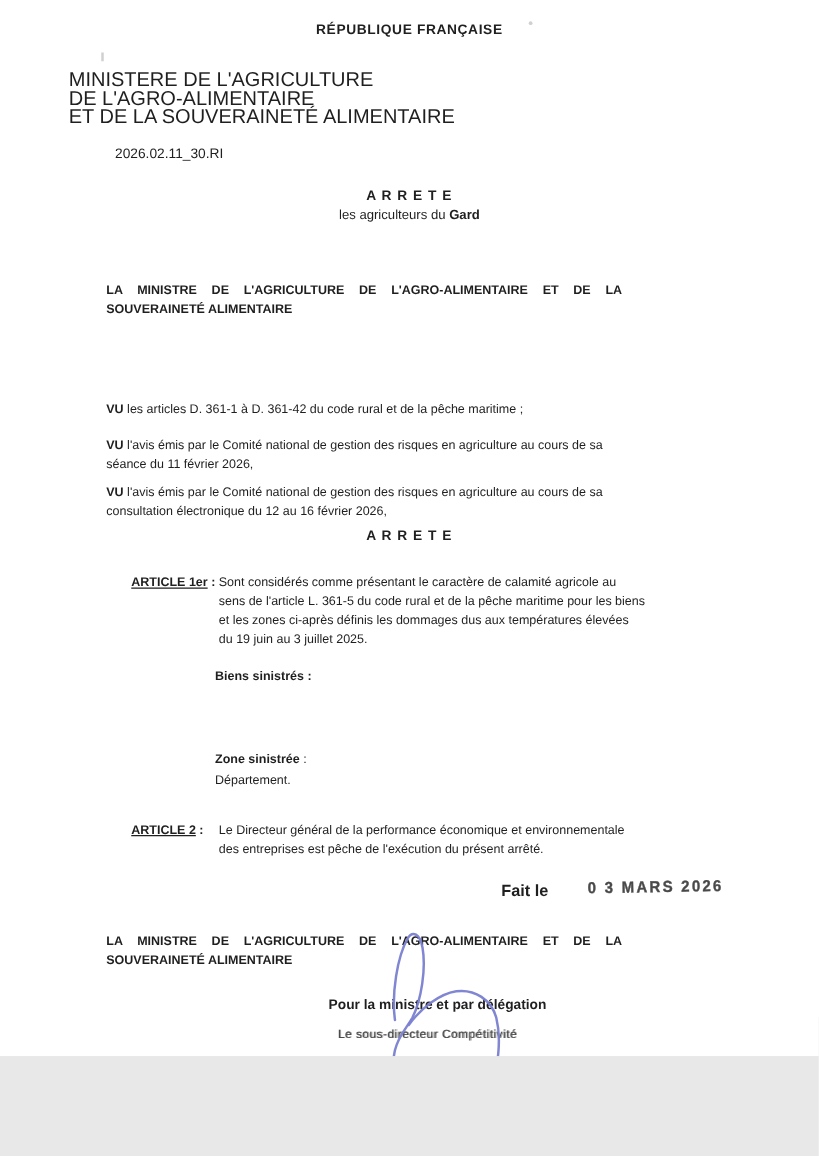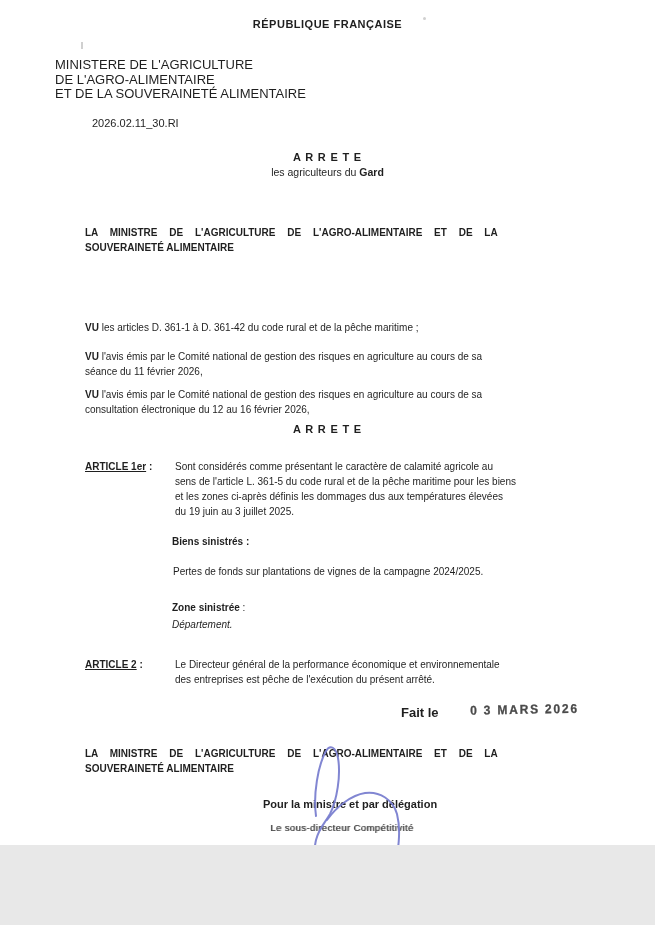--- a/index.html
+++ b/index.html
@@ -3,43 +3,43 @@
 <meta charset="utf-8">
 <style>
   html,body{margin:0;padding:0;background:#e8e8e8;}
   .page{
     position:relative;width:655px;height:845px;background:#ffffff;
     font-family:"Liberation Sans",sans-serif;font-size:10px;color:#1f1f1f;
     line-height:15px;overflow:hidden;margin:0 auto;padding-left:24px;
   }
   .abs{position:absolute;}
   .b{font-weight:bold;}
-  .u{text-decoration:underline;}
+  .u{text-decoration:underline;margin-left:20px;}
   .prel{white-space:pre-line;}
   .jc{text-align:justify;}
   .wsw{word-spacing:9px;}
   .republique{top:17px;left:0;width:655px;font-weight:bold;font-size:11px;letter-spacing:.5px;text-align:center;}
-  .ministry{top:58px;left:55px;font-size:13px;line-height:14.5px;}
+  .ministry{top:58px;left:55px;font-size:16px;line-height:14.5px;}
   .refnum{top:116px;left:92px;font-size:11px;}
   .decree-title{top:150px;left:0;width:655px;font-weight:bold;font-size:11px;letter-spacing:.8px;text-align:center;}
   .decree-subtitle{top:165px;left:0;width:655px;font-size:10.5px;line-height:14px;text-align:center;}
   .heading{left:85px;width:465px;font-weight:bold;font-size:10px;line-height:14.8px;}
   .heading-top{top:226px;}
   .heading-bottom{top:747px;}
   .visa{left:85px;width:465px;}
   .visa1{top:269px;} .visa2{top:305px;} .visa3{top:334px;} .visa4{top:372px;}
   .arrete2{top:422px;left:0;width:655px;font-weight:bold;font-size:11px;letter-spacing:.8px;text-align:center;}
   .art-label{left:85px;font-weight:bold;}
   .art1-label{top:459px;} .art2-label{top:657px;}
   .art-body{left:175px;width:378px;}
   .art1-body{top:459px;} .art2-body{top:657px;}
   .biens-label{top:534px;left:172px;font-weight:bold;}
   .biens-text{top:564px;left:173px;}
   .zone-label{top:600px;left:172px;}
-  .zone-text{top:617px;left:172px;font-style:italic;}
+  .zone-text{top:617px;left:172px;}
   .fait-le{top:705px;left:401px;font-weight:bold;font-size:13px;}
   .stamp{
     top:703px;left:470px;font-weight:bold;font-size:12px;letter-spacing:1.8px;
     color:#3a3a3a;transform:rotate(-1deg) scaleY(1.06);transform-origin:left top;
     -webkit-text-stroke:.3px #444;opacity:.92;
   }
   .delegation{top:797px;left:85px;width:530px;text-align:center;font-weight:bold;font-size:11px;}
   .sig-title{
     top:820px;left:85px;width:514px;text-align:center;font-size:9.5px;color:#4b4b4b;
     letter-spacing:.4px;
@@ -96,21 +96,20 @@
 
   <div class="abs art-label art1-label">
     <span class="u">ARTICLE 1er</span><span> :</span>
   </div>
   <div class="abs art-body art1-body prel jc">Sont considérés comme présentant le caractère de calamité agricole au
 sens de l'article L. 361-5 du code rural et de la pêche maritime pour les biens
 et les zones ci-après définis les dommages dus aux températures élevées
 du 19 juin au 3 juillet 2025.</div>
 
   <div class="abs biens-label">Biens sinistrés :</div>
-  <div class="abs biens-text">Pertes de fonds sur plantations de vignes de la campagne 2024/2025.</div>
 
   <div class="abs zone-label">
     <span class="b">Zone sinistrée</span><span> :</span>
   </div>
   <div class="abs zone-text">Département.</div>
 
   <div class="abs art-label art2-label">
     <span class="u">ARTICLE 2</span><span> :</span>
   </div>
   <div class="abs art-body art2-body prel jc">Le Directeur général de la performance économique et environnementale

